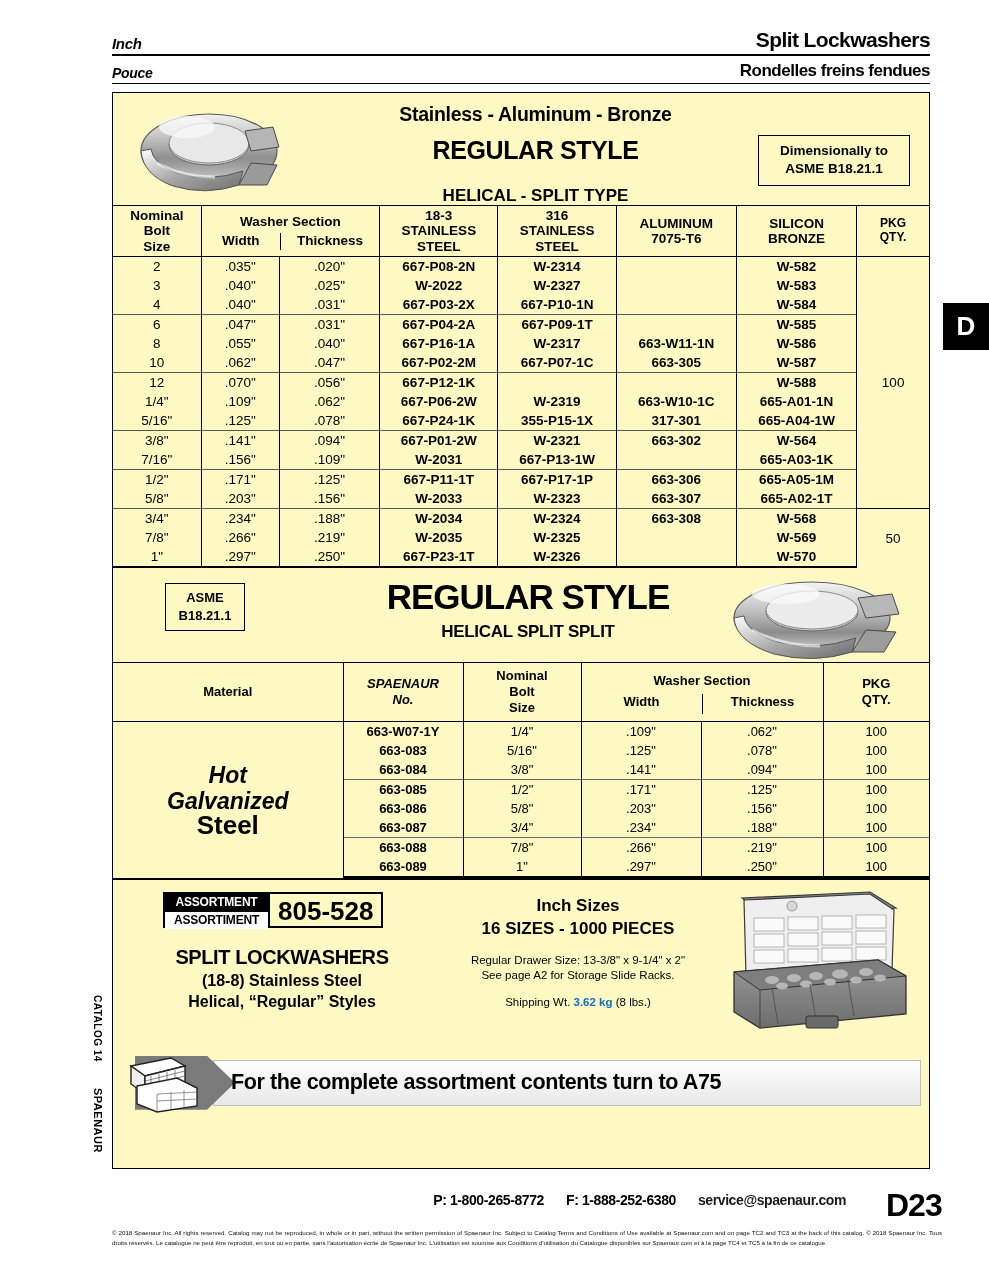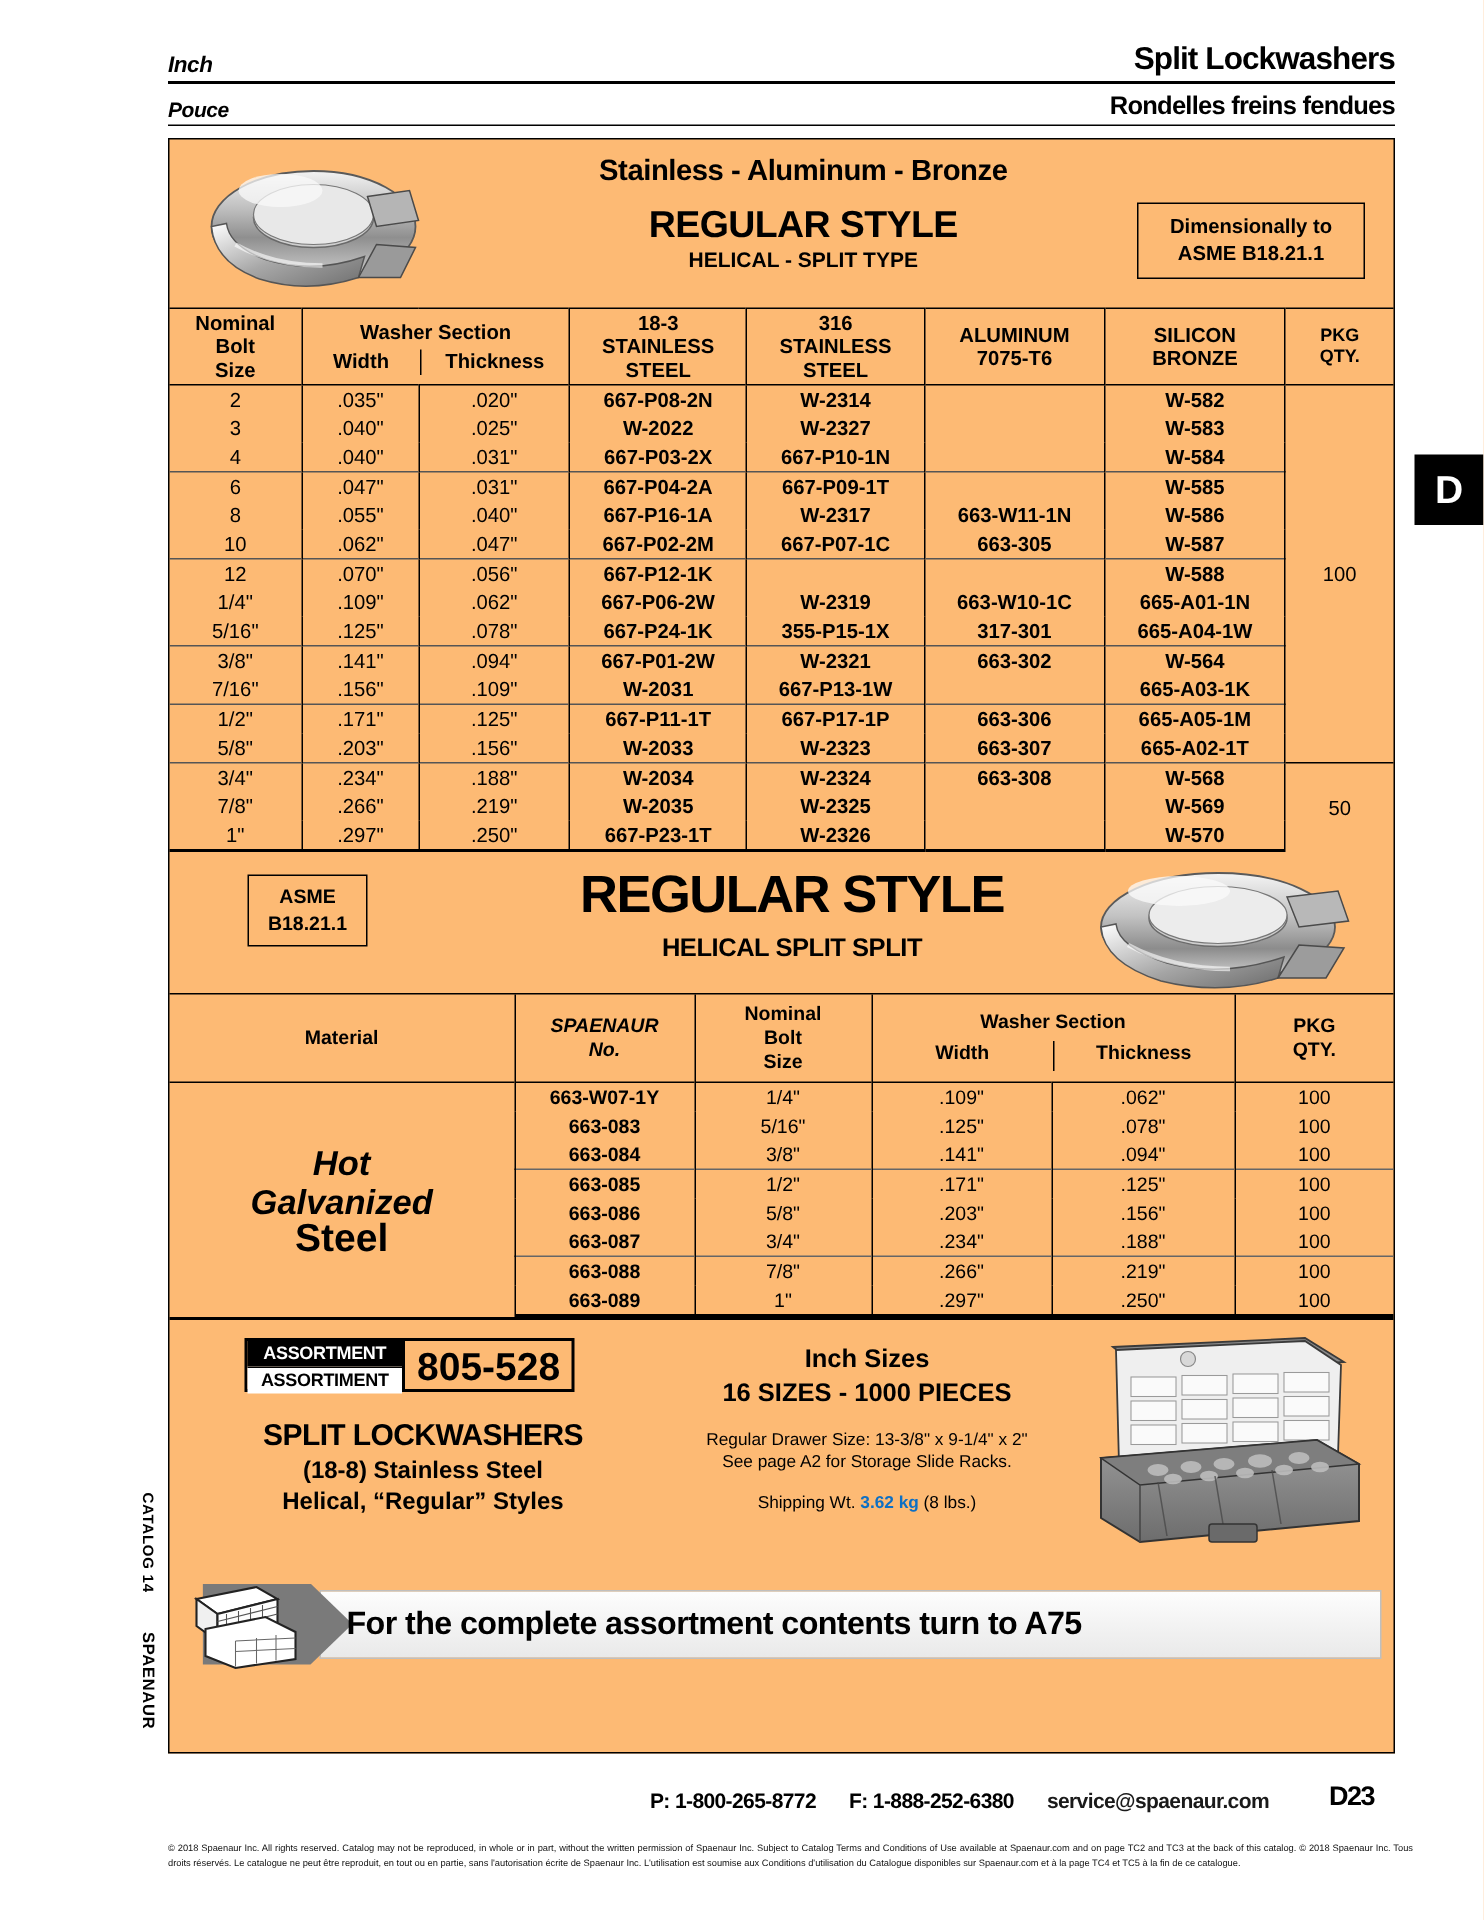--- a/index.html
+++ b/index.html
@@ -18,37 +18,37 @@
   .hdr-r { font-size:21px; font-weight:bold; letter-spacing:-0.6px; }
   .hdr-rule { border-bottom:2.5px solid #000; margin-top:2px; }
   .hdr-row2 { display:flex; justify-content:space-between; align-items:flex-end; margin-top:5px; }
   .hdr-l2 { font-size:14px; font-style:italic; font-weight:600; letter-spacing:-0.3px;}
   .hdr-r2 { font-size:17px; font-weight:bold; letter-spacing:-0.5px; }
   .hdr-rule2 { border-bottom:1.5px solid #000; margin-top:2px; }
 
   
   .frame {
     position:absolute; left:112px; top:92px; width:818px; height:1077px;
-    border:1.5px solid #000; background:#fdba74;
+    border:1.5px solid #000; background:#fef9c3;
   }
 
   
   .dtab {
     position:absolute; left:943px; top:303px; width:46px; height:47px;
     background:#000; color:#fff; font-weight:bold; font-size:26px;
     display:flex; align-items:center; justify-content:center;
   }
 
   
   .s1 { position:relative; height:112px; }
   .s1-img { position:absolute; left:14px; top:8px; width:165px; height:96px; }
   .s1-txt { position:absolute; left:225px; top:10px; width:395px; text-align:center; }
   .s1-t1 { font-size:19.5px; font-weight:bold; letter-spacing:-0.3px; }
   .s1-t2 { font-size:25px; font-weight:bold; margin-top:10px; letter-spacing:-0.4px;}
-  .s1-t3 { font-size:14px; font-weight:bold; margin-top:0; }
+  .s1-t3 { font-size:17px; font-weight:bold; margin-top:21px; }
   .dimbox {
     position:absolute; left:645px; top:42px; width:152px; padding:6px 4px 7px;
     border:1.4px solid #000; text-align:center; font-size:13.5px;
     font-weight:bold; line-height:1.35;
   }
 
   
   table { border-collapse:collapse; width:100%; }
   .t1 { font-size:13.5px; }
   .t1 th, .t1 td { border-left:1px solid #000; border-right:1px solid #000; text-align:center; }
@@ -127,21 +127,21 @@
   .bn-arrow { position:absolute; left:22px; top:8px; width:100px; height:54px;
               background:#7a7a7a;
               clip-path:polygon(0 0, 72% 0, 100% 50%, 72% 100%, 0 100%); }
   .bn-img { position:absolute; left:10px; top:6px; width:98px; height:60px; }
 
   
   .foot { position:absolute; left:112px; top:1192px; width:818px; }
   .foot-line { display:flex; justify-content:flex-end; align-items:baseline; gap:22px; }
   .foot-ph { font-size:14px; font-weight:bold; letter-spacing:-0.4px; }
   .foot-mail { font-size:14px; font-weight:bold; color:#1a1a1a; letter-spacing:-0.4px;text-align:center;}
-  .pagenum { position:absolute; left:886px; top:1187px; font-size:18px; font-weight:bold;
+  .pagenum { position:absolute; left:886px; top:1187px; font-size:32px; font-weight:bold;
              letter-spacing:-1px; }
   .fineprint { position:absolute; left:112px; top:1228px; width:830px;
                font-size:6.2px; line-height:1.55; color:#111; text-align:justify; }
 
   
   .vtext { position:absolute; writing-mode:vertical-rl; font-size:10px;
            letter-spacing:0.5px; white-space:nowrap; }
   .vt1 { left:92px; top:995px; font-weight:600; }
   .vt2 { left:92px; top:1088px; font-weight:bold; font-size:11px; }
 

